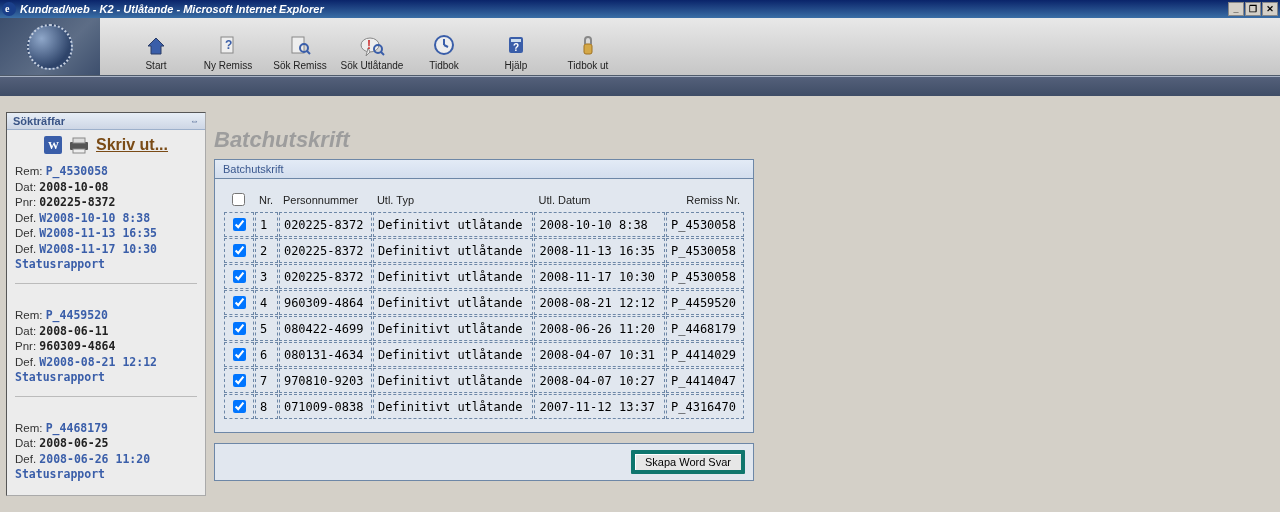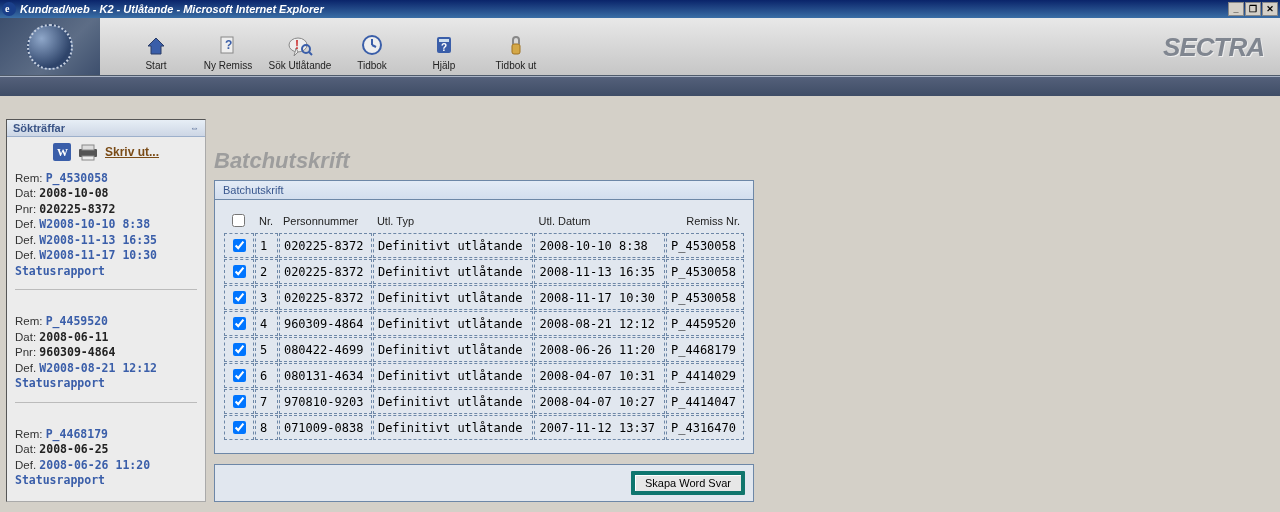--- a/index.html
+++ b/index.html
@@ -79,42 +79,42 @@
   }
   .darkbar { height: 20px; background: linear-gradient(#54607a, #3f4d66); border-top: 1px solid #a9b3c5; }
 
   
   .bodywrap {
     display: flex;
     padding: 10px 6px;
     height: calc(100vh - 18px - 58px - 20px);
     background: #d4d0c8;
     gap: 8px;
-    align-items: flex-end;
+    align-items: center;
   }
   .sidebar {
     width: 200px;
     background: #ececec;
     border: 1px inset #aaa;
     display: flex;
     flex-direction: column;
   }
   .side-head {
     background: linear-gradient(#e7eef6, #cdd6e5);
     color: #3a5486;
     font-size: 11px;
     font-weight: bold;
     padding: 2px 6px;
     border-bottom: 1px solid #9db0cb;
     display: flex; justify-content: space-between; align-items: center;
   }
   .side-head .toggle { font-size: 9px; color: #3a5486; }
   .side-body { padding: 6px 8px; font-size: 11.5px; }
   .print-btn { display: flex; align-items: center; gap: 6px; justify-content: center; margin-bottom: 8px; }
-  .print-label { color: #7a4b16; text-decoration: underline; font-weight: bold; font-size: 12px; }
+  .print-label { color: #7a4b16; text-decoration: underline; font-weight: bold; font-size: 16px; }
   .rem-block { margin: 10px 0 6px; border-top: 1px solid #bbb; padding-top: 24px; line-height: 1.35; }
   .rem-block:first-of-type { border-top: none; padding-top: 0; }
   .rem-block a, .rem-block .linkish { color: #3a5ea9; font-weight: bold; text-decoration: none; font-family: "Lucida Console", Consolas, monospace; }
   .rem-block .lbl { color: #333; }
   .rem-block .val { font-family: "Lucida Console", Consolas, monospace; font-weight: bold; color: #222; }
   .rem-block .status { color: #3a5ea9; }
 
   
   .main { flex: 1; }
   .page-title {
@@ -208,20 +208,30 @@
         <div class="tico">
           <svg width="24" height="22">
             <rect x="5" y="3" width="12" height="16" fill="#eee" stroke="#888"></rect>
             <text x="9" y="15" font-size="12" fill="#3a5ea9" font-weight="bold">?</text>
           </svg>
         </div>
         <div>Ny Remiss</div>
       </div>
       <div class="tool">
         <div class="tico">
+          <svg width="24" height="22">
+            <rect x="4" y="3" width="12" height="16" fill="#eee" stroke="#888"></rect>
+            <circle cx="16" cy="14" r="4" fill="none" stroke="#3a5ea9" stroke-width="2"></circle>
+            <line x1="19" y1="17" x2="22" y2="20" stroke="#3a5ea9" stroke-width="2"></line>
+          </svg>
+        </div>
+        <div>Sök Remiss</div>
+      </div>
+      <div class="tool">
+        <div class="tico">
           <svg width="28" height="22">
             <ellipse cx="12" cy="11" rx="9" ry="7" fill="#eee" stroke="#888"></ellipse>
             <path d="M12 18 L8 22 L10 14 Z" fill="#eee" stroke="#888"></path>
             <text x="9" y="15" font-size="12" fill="#c33" font-weight="bold">!</text>
             <circle cx="20" cy="15" r="4" fill="none" stroke="#3a5ea9" stroke-width="2"></circle>
             <line x1="23" y1="18" x2="26" y2="21" stroke="#3a5ea9" stroke-width="2"></line>
           </svg>
         </div>
         <div>Sök Utlåtande</div>
       </div>
@@ -249,21 +259,20 @@
         <div class="tico">
           <svg width="24" height="22">
             <rect x="8" y="10" width="8" height="10" rx="2" fill="#d4a848" stroke="#a07220"></rect>
             <path d="M9 10 V6 a3 3 0 0 1 6 0 V10" fill="none" stroke="#888" stroke-width="2"></path>
           </svg>
         </div>
         <div>Tidbok ut</div>
       </div>
     </div>
   <div class="spacer"></div>
-  <div class="brand">SECTRA</div>
 </div>
 <div class="darkbar"></div>
 
 <div class="bodywrap">
 
   <div class="sidebar">
     <div class="side-head">
       <span>Sökträffar</span>
       <span class="toggle">⇔</span>
     </div>

